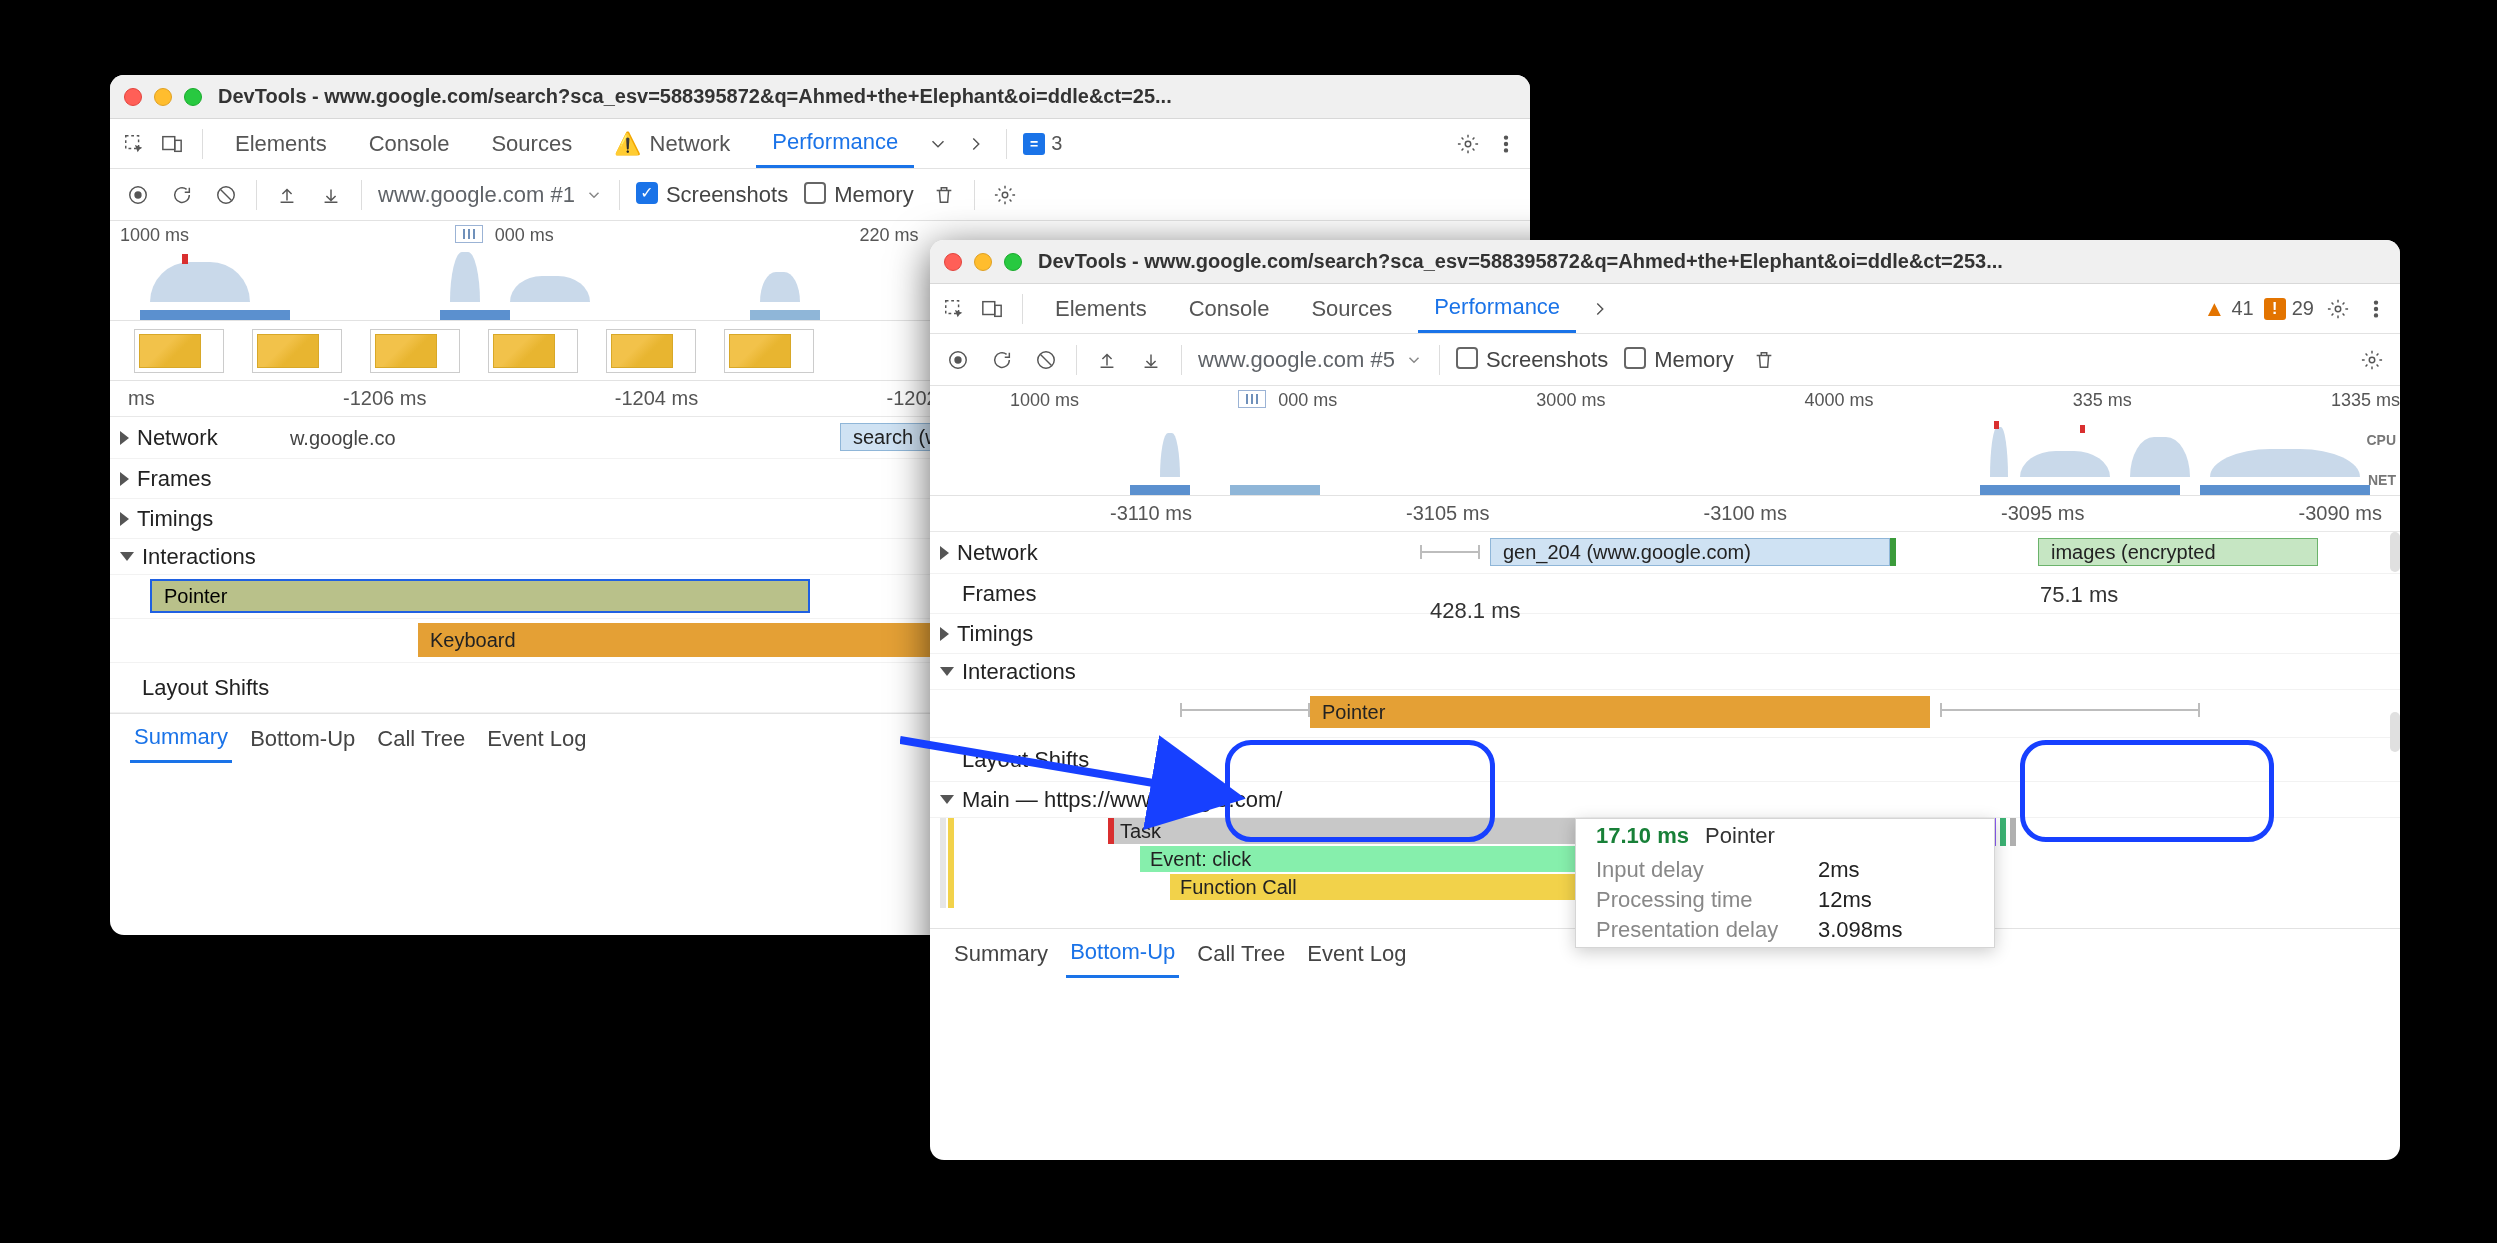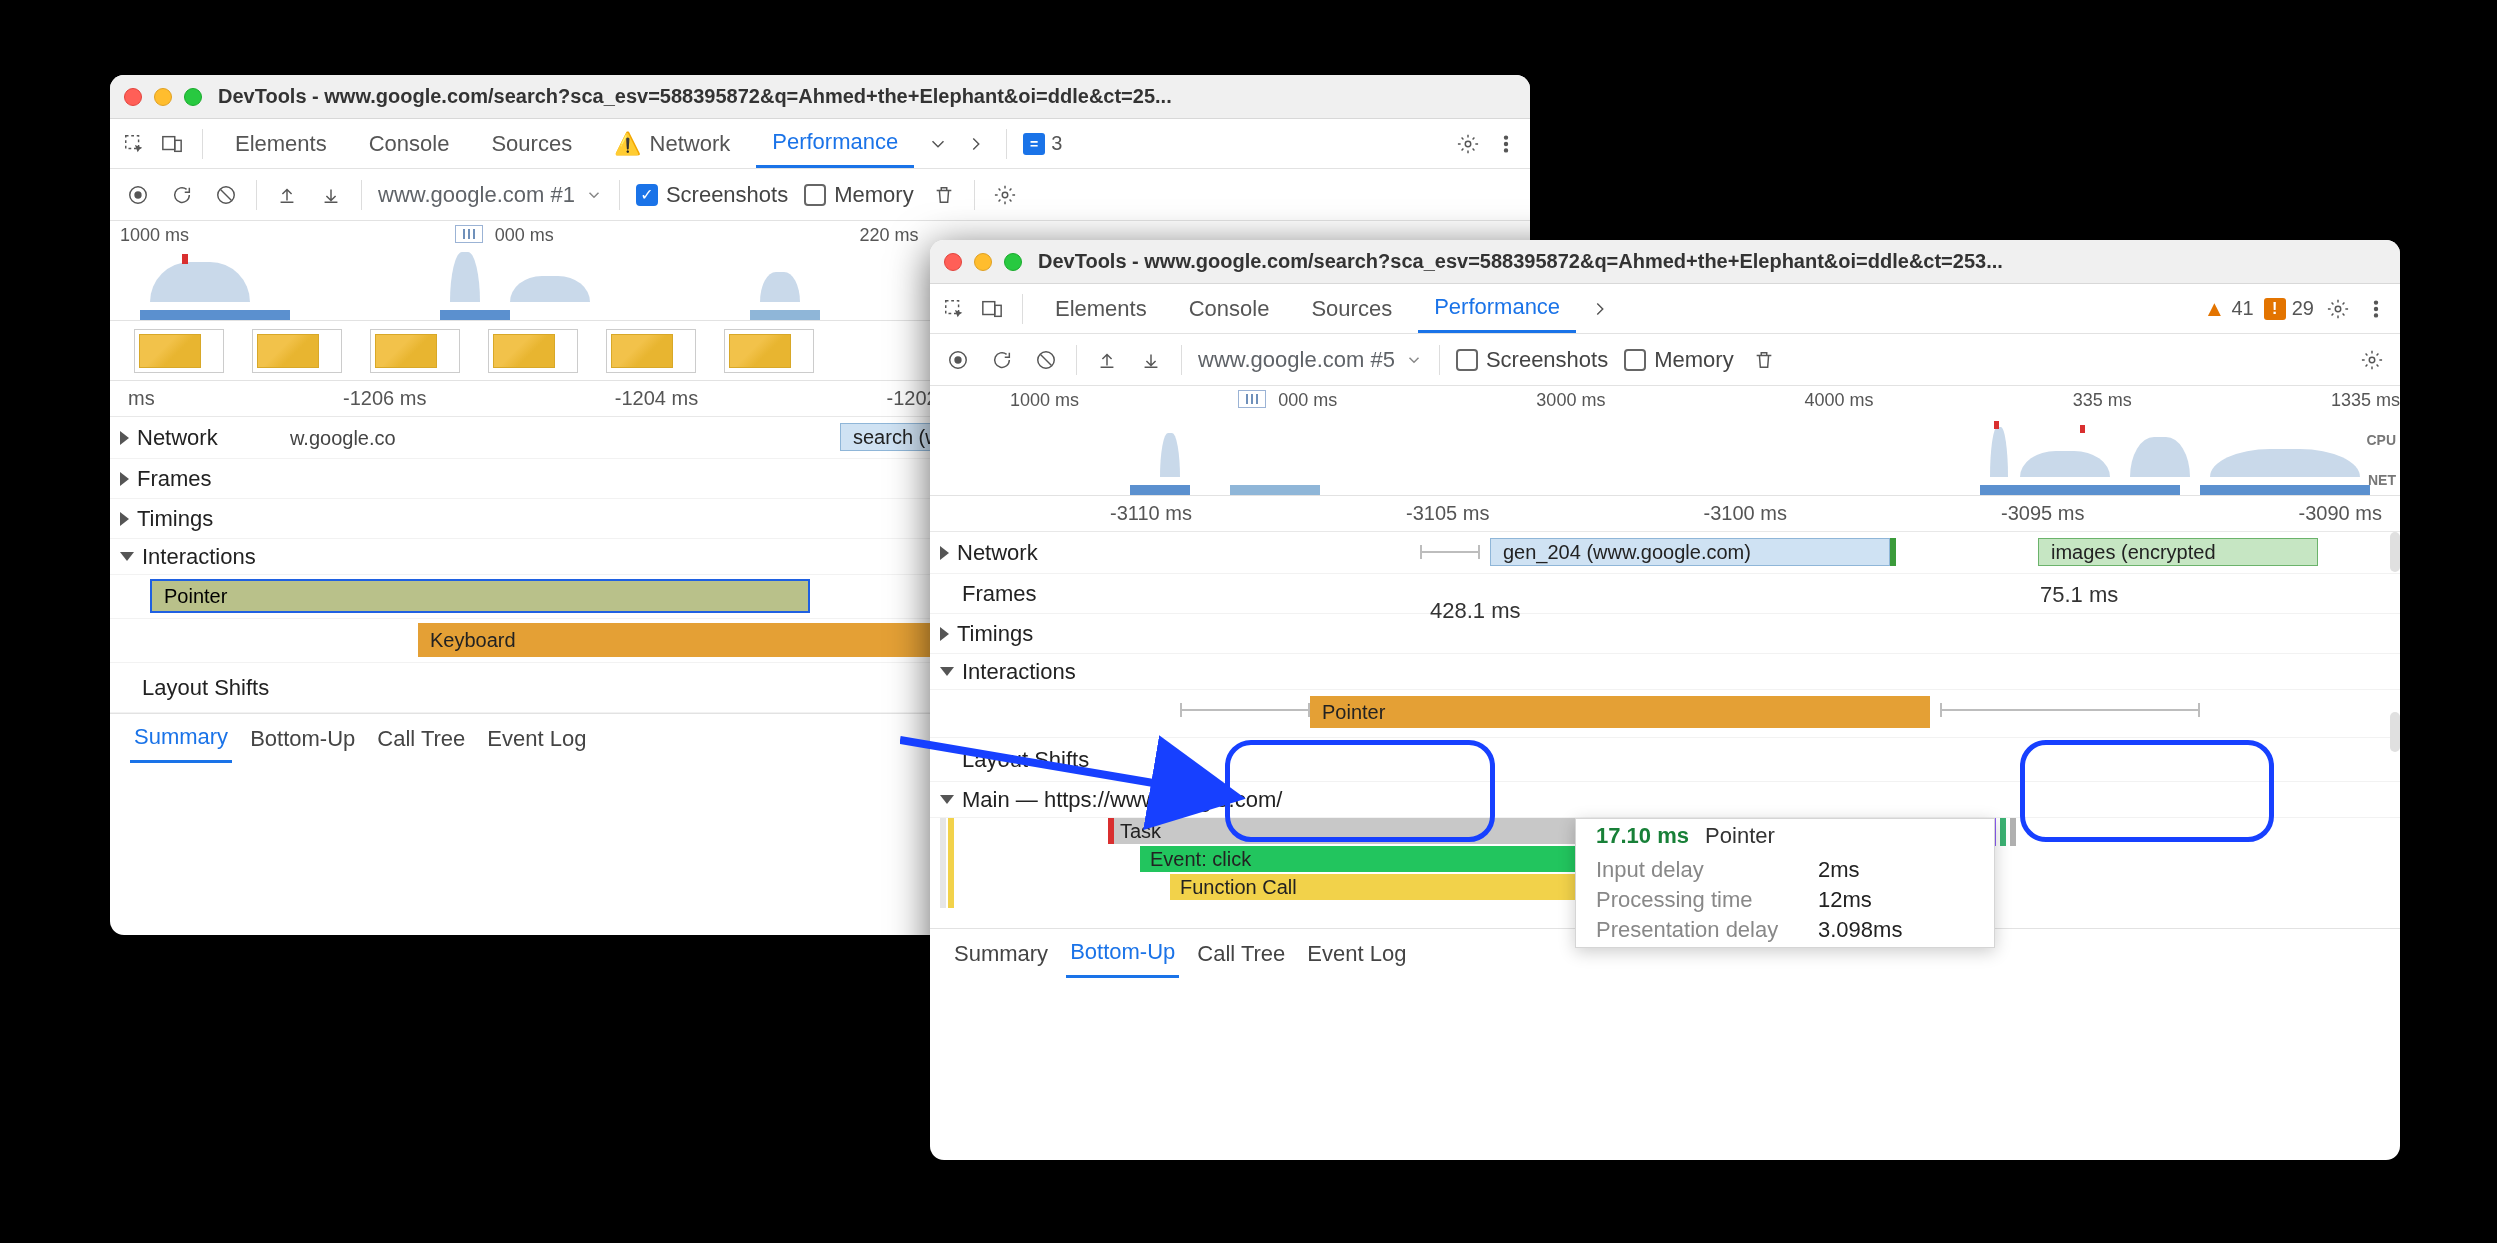--- a/index.html
+++ b/index.html
@@ -81,21 +81,21 @@
     display:flex; align-items:center;
     padding: 0 14px;
     gap: 16px;
     border-bottom: 1px solid #e2e2e2;
     font-size: 22px;
     color:#444;
   }
   .toolbar .sep { width:1px; height:30px; background:#ddd; }
   .rec-select { display:flex; align-items:center; gap:10px; color:#5f6368; }
   .rec-select svg { width:18px; height:18px; stroke:#888; fill:none; stroke-width:2;}
-  .chk { display:flex; align-items:center; gap:8px; font-size:22px; }
+  .chk { display:flex; gap:8px; font-size:22px; }
   .chk .box {
     width:22px; height:22px; border:2px solid #666; border-radius:4px;
     display:inline-flex; align-items:center; justify-content:center;
     background:#fff;
   }
   .chk .box.on { background:#1a73e8; border-color:#1a73e8; }
   .chk .box.on::after { content:"✓"; color:#fff; font-size:16px; line-height:1; }
   
   .overview {
     position: relative;
@@ -695,21 +695,21 @@
     <div class="flame" style="margin-left:10px">
 
       <div class="stripe" style="left:0;top:0;background:#e6e6e6;height:90px"></div>
       <div class="stripe" style="left:8px;top:0;background:#f2d24a;height:90px"></div>
 
       <div class="bar" style="left:170px;top:0;width:850px;background:#c8c8c8">
           <span>Task</span>
         </div>
       <div style="position:absolute;left:168px;top:0;width:6px;height:26px;background:#d92f2f"></div>
 
-      <div class="bar" style="left:200px;top:28px;width:790px;background:#22c55e">
+      <div class="bar" style="left:200px;top:28px;width:790px;background:#86efac">
           <span>Event: click</span>
         </div>
 
       <div class="bar" style="left:230px;top:56px;width:740px;background:#f2d24a">
           <span>Function Call</span>
         </div>
 
       <div class="stripe" style="left:1030px;top:0;width:6px;height:28px;background:#c8c8c8"></div>
       <div class="stripe" style="left:1040px;top:0;width:6px;height:28px;background:#f2d24a"></div>
       <div class="stripe" style="left:1050px;top:0;width:6px;height:28px;background:#8b5cf6"></div>

